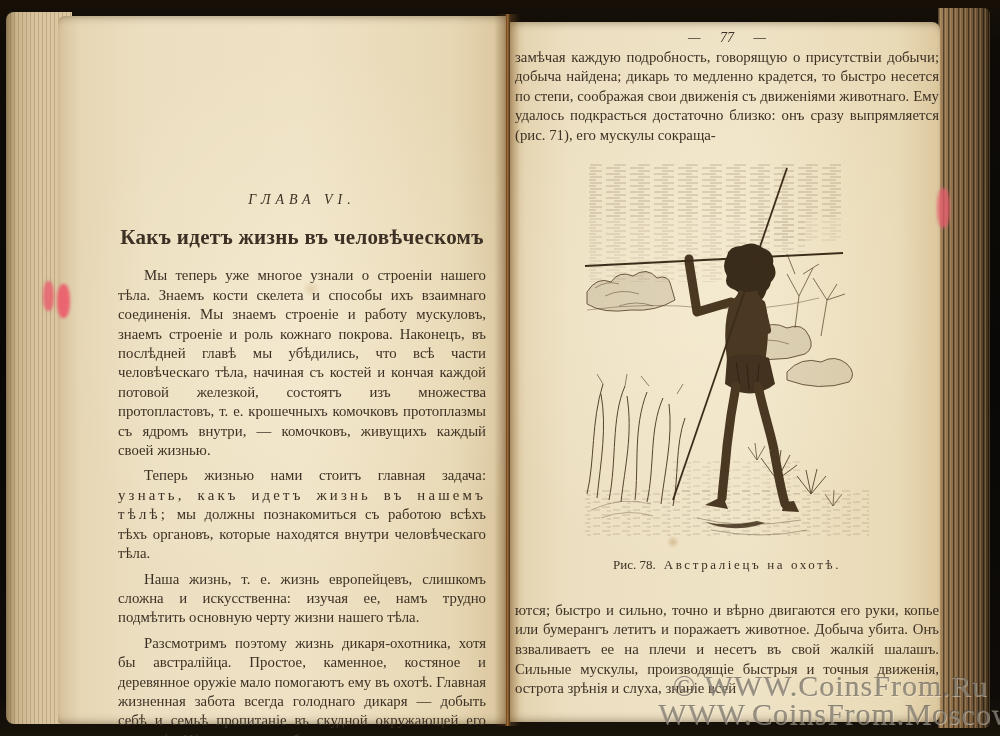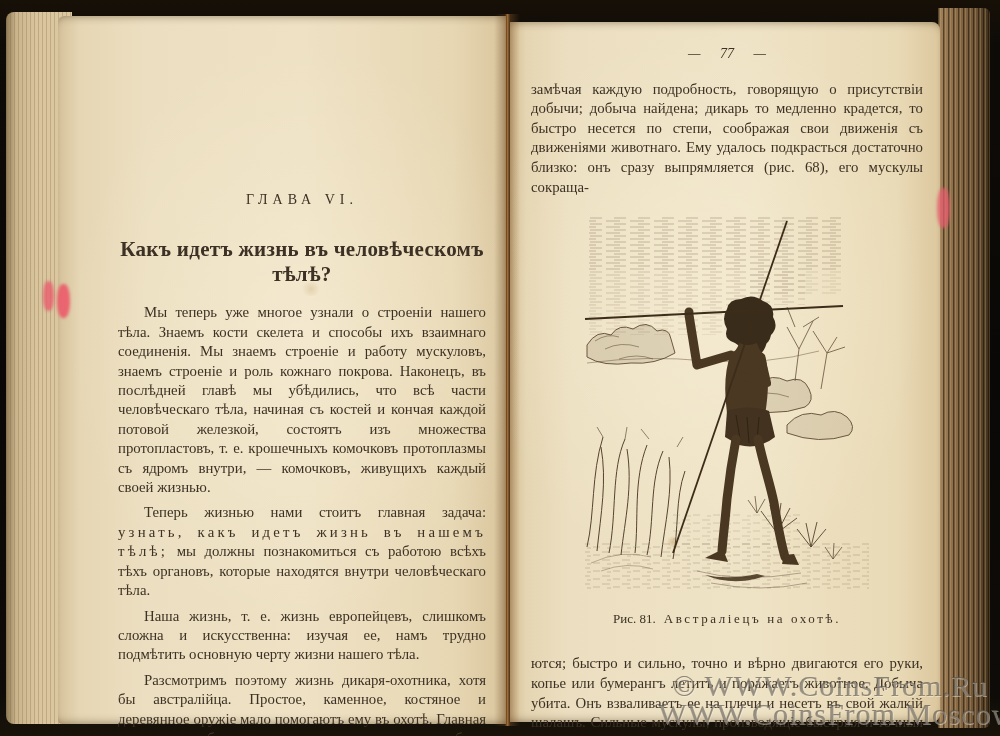--- a/index.html
+++ b/index.html
@@ -30,30 +30,30 @@
       background:linear-gradient(90deg,rgba(80,50,20,0) 0,rgba(96,62,26,.38) 42%,#a06a33 52%,rgba(130,88,44,.4) 62%,rgba(80,50,20,0) 100%);}
   .pink-mark{position:absolute;border-radius:45%;filter:blur(1.5px);}
   .pm1{left:43px;top:281px;width:11px;height:30px;background:rgba(233,93,109,.8);}
   .pm2{left:57px;top:284px;width:13px;height:34px;background:rgba(236,84,102,.85);}
   .pm3{left:937px;top:188px;width:13px;height:40px;background:rgba(231,92,110,.75);}
   .stain{position:absolute;border-radius:50%;pointer-events:none;}
   .st1{left:666px;top:536px;width:14px;height:12px;background:radial-gradient(circle,rgba(166,120,54,.35),rgba(0,0,0,0) 70%);}
   .st2{left:300px;top:282px;width:22px;height:14px;background:radial-gradient(circle,rgba(170,130,70,.22),rgba(0,0,0,0) 70%);}
   
   .col-left{position:absolute;left:104px;top:190px;width:396px;font-size:14.8px;line-height:19.4px;text-align:justify;}
-  .chapter-heading{text-align:center;font-size:14px;letter-spacing:5px;margin:0 0 28px;}
+  .chapter-heading{text-align:center;font-size:14px;letter-spacing:5px;margin:0 0 16px;font-style:italic;}
   .book-title{text-align:center;font-size:21px;font-weight:bold;line-height:25px;margin:16px 0 16px;letter-spacing:.3px;}
   .col-left p{margin:6px 14px;text-indent:26px;}
   .emph-spaced{letter-spacing:3.2px;}
   .section-heading{text-align:center;font-size:15px;margin:15px 0 7px;text-indent:0 !important;}
   .section-heading b{letter-spacing:.2px;}
   
   .col-right{position:absolute;left:515px;top:28px;width:424px;font-size:14.8px;line-height:19.6px;text-align:justify;}
   .page-number{text-align:center;font-size:14px;font-style:italic;word-spacing:16px;margin:0 0 16px;text-indent:0;}
-  .col-right p{margin:16px;}
+  .col-right p{margin:0;}
   .figure-wrap{margin:14px 0 0;text-align:center;}
   .figure-caption{font-size:13px;text-align:center;margin:8px 0 26px;text-indent:0;}
   .figure-caption .cap-title{letter-spacing:2.6px;margin-left:8px;}
   
   .watermark{position:absolute;z-index:9;font-family:"Liberation Serif",serif;
       color:rgba(98,92,84,.55);text-shadow:0.6px 0.6px 0 rgba(252,246,232,.45),-0.5px -0.5px 0 rgba(70,62,54,.3);
       white-space:nowrap;letter-spacing:1px;}
   .wm1{right:12px;top:669px;font-size:30px;}
   .wm2{right:-14px;top:697px;font-size:30px;}
 </style>
@@ -72,31 +72,30 @@
   <div class="pink-mark pm1"></div>
   <div class="pink-mark pm2"></div>
   <div class="pink-mark pm3"></div>
   <div class="stain st1"></div>
   <div class="stain st2"></div>
 
   <div class="col-left">
     <div class="chapter-heading">ГЛАВА VI.</div>
     <div class="book-title">
       <div>Какъ идетъ жизнь въ человѣческомъ</div>
-      <div>тѣлѣ?</div>
     </div>
     <p>Мы теперь уже многое узнали о строеніи нашего тѣла. Знаемъ кости скелета и способы ихъ взаимнаго соединенія. Мы знаемъ строеніе и работу мускуловъ, знаемъ строеніе и роль кожнаго покрова. Наконецъ, въ послѣдней главѣ мы убѣдились, что всѣ части человѣческаго тѣла, начиная съ костей и кончая каждой потовой железкой, состоятъ изъ множества протопластовъ, т. е. крошечныхъ комочковъ протоплазмы съ ядромъ внутри, — комочковъ, живущихъ каждый своей жизнью.</p>
     <p><span>Теперь жизнью нами стоитъ главная задача: </span><span class="emph-spaced">узнать, какъ идетъ жизнь въ нашемъ тѣлѣ;</span><span> мы должны познакомиться съ работою всѣхъ тѣхъ органовъ, которые находятся внутри человѣческаго тѣла.</span></p>
     <p>Наша жизнь, т. е. жизнь европейцевъ, слишкомъ сложна и искусственна: изучая ее, намъ трудно подмѣтить основную черту жизни нашего тѣла.</p>
     <p>Разсмотримъ поэтому жизнь дикаря-охотника, хотя бы австралійца. Простое, каменное, костяное и деревянное оружіе мало помогаютъ ему въ охотѣ. Главная жизненная забота всегда голоднаго дикаря — добыть себѣ и семьѣ пропитаніе въ скудной окружающей его природѣ. Цѣлыми днями бродитъ онъ среди колючаго кустарника и высокихъ травъ, выслѣживая звѣря, напрягая свой слухъ и зрѣніе,</p>
   </div>
 
   <div class="col-right">
     <p class="page-number">— 77 —</p>
-    <p>замѣчая каждую подробность, говорящую о присутствіи добычи; добыча найдена; дикарь то медленно крадется, то быстро несется по степи, соображая свои движенія съ движеніями животнаго. Ему удалось подкрасться достаточно близко: онъ сразу выпрямляется (рис. 68), его мускулы сокраща-</p>
+    <p>замѣчая каждую подробность, говорящую о присутствіи добычи; добыча найдена; дикарь то медленно крадется, то быстро несется по степи, соображая свои движенія съ движеніями животнаго. Ему удалось подкрасться достаточно близко: онъ сразу выпрямляется (рис. 71), его мускулы сокраща-</p>
 
     <div class="figure-wrap">
       <svg width="292" height="382" viewBox="0 0 292 382">
         <defs>
           <pattern id="skyh" width="24" height="6" patternUnits="userSpaceOnUse">
             <path d="M1 2 h14 M9 5 h12" stroke="#75604a" stroke-width="0.7" fill="none"></path>
           </pattern>
           <pattern id="grnd" width="20" height="8" patternUnits="userSpaceOnUse">
             <path d="M1 3 h8 M12 6 h7 M6 7 h4" stroke="#6a5740" stroke-width="0.7" fill="none"></path>
           </pattern>
@@ -156,21 +155,21 @@
           <path d="M142 336 l-18 9 l23 4 z" fill="#4a3823"></path>
           <path d="M177 226 C183 254 189 270 193 290 C197 314 200 330 204 344" stroke="#4a3823" stroke-width="9" stroke-linecap="round" fill="none"></path>
           <path d="M203 342 l-2 9 l17 1 l-5 -11 z" fill="#4a3823"></path>
         </g>
 
         <path d="M4 106 L262 93" stroke="#3c2d1a" stroke-width="2" fill="none"></path>
         <path d="M92 340 L206 8" stroke="#3c2d1a" stroke-width="1.8" fill="none"></path>
         <path d="M124 362 q24 10 50 4 l10 -3 l-8 -2 q-28 6 -52 1 z" fill="#4a3823" opacity="0.9"></path>
       </svg>
       <div class="figure-caption">
-        <span>Рис. 81.</span><span class="cap-title">Австраліецъ на охотѣ.</span>
+        <span>Рис. 78.</span><span class="cap-title">Австраліецъ на охотѣ.</span>
       </div>
     </div>
 
     <p>ются; быстро и сильно, точно и вѣрно двигаются его руки, копье или бумерангъ летитъ и поражаетъ животное. Добыча убита. Онъ взваливаетъ ее на плечи и несетъ въ свой жалкій шалашъ. Сильные мускулы, производящіе быстрыя и точныя движенія, острота зрѣнія и слуха, знаніе всей</p>
   </div>
 
   <div class="watermark wm1">© WWW.CoinsFrom.Ru</div>
   <div class="watermark wm2">WWW.CoinsFrom.Moscow</div>
 
 </div>

